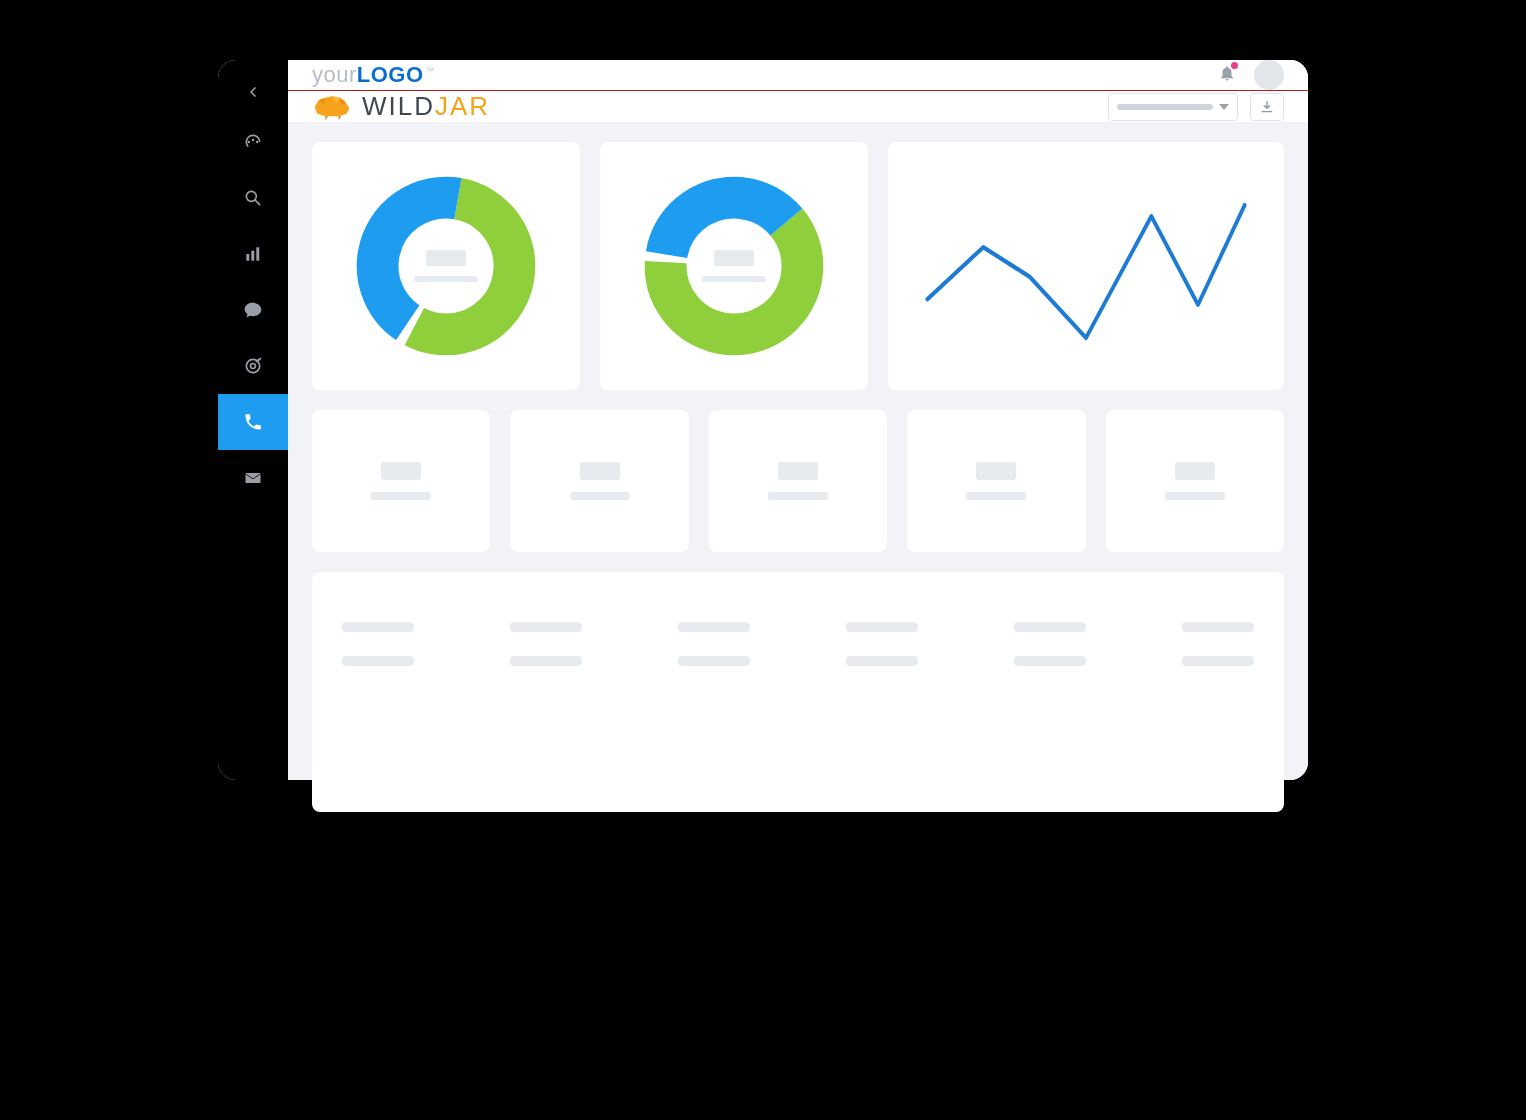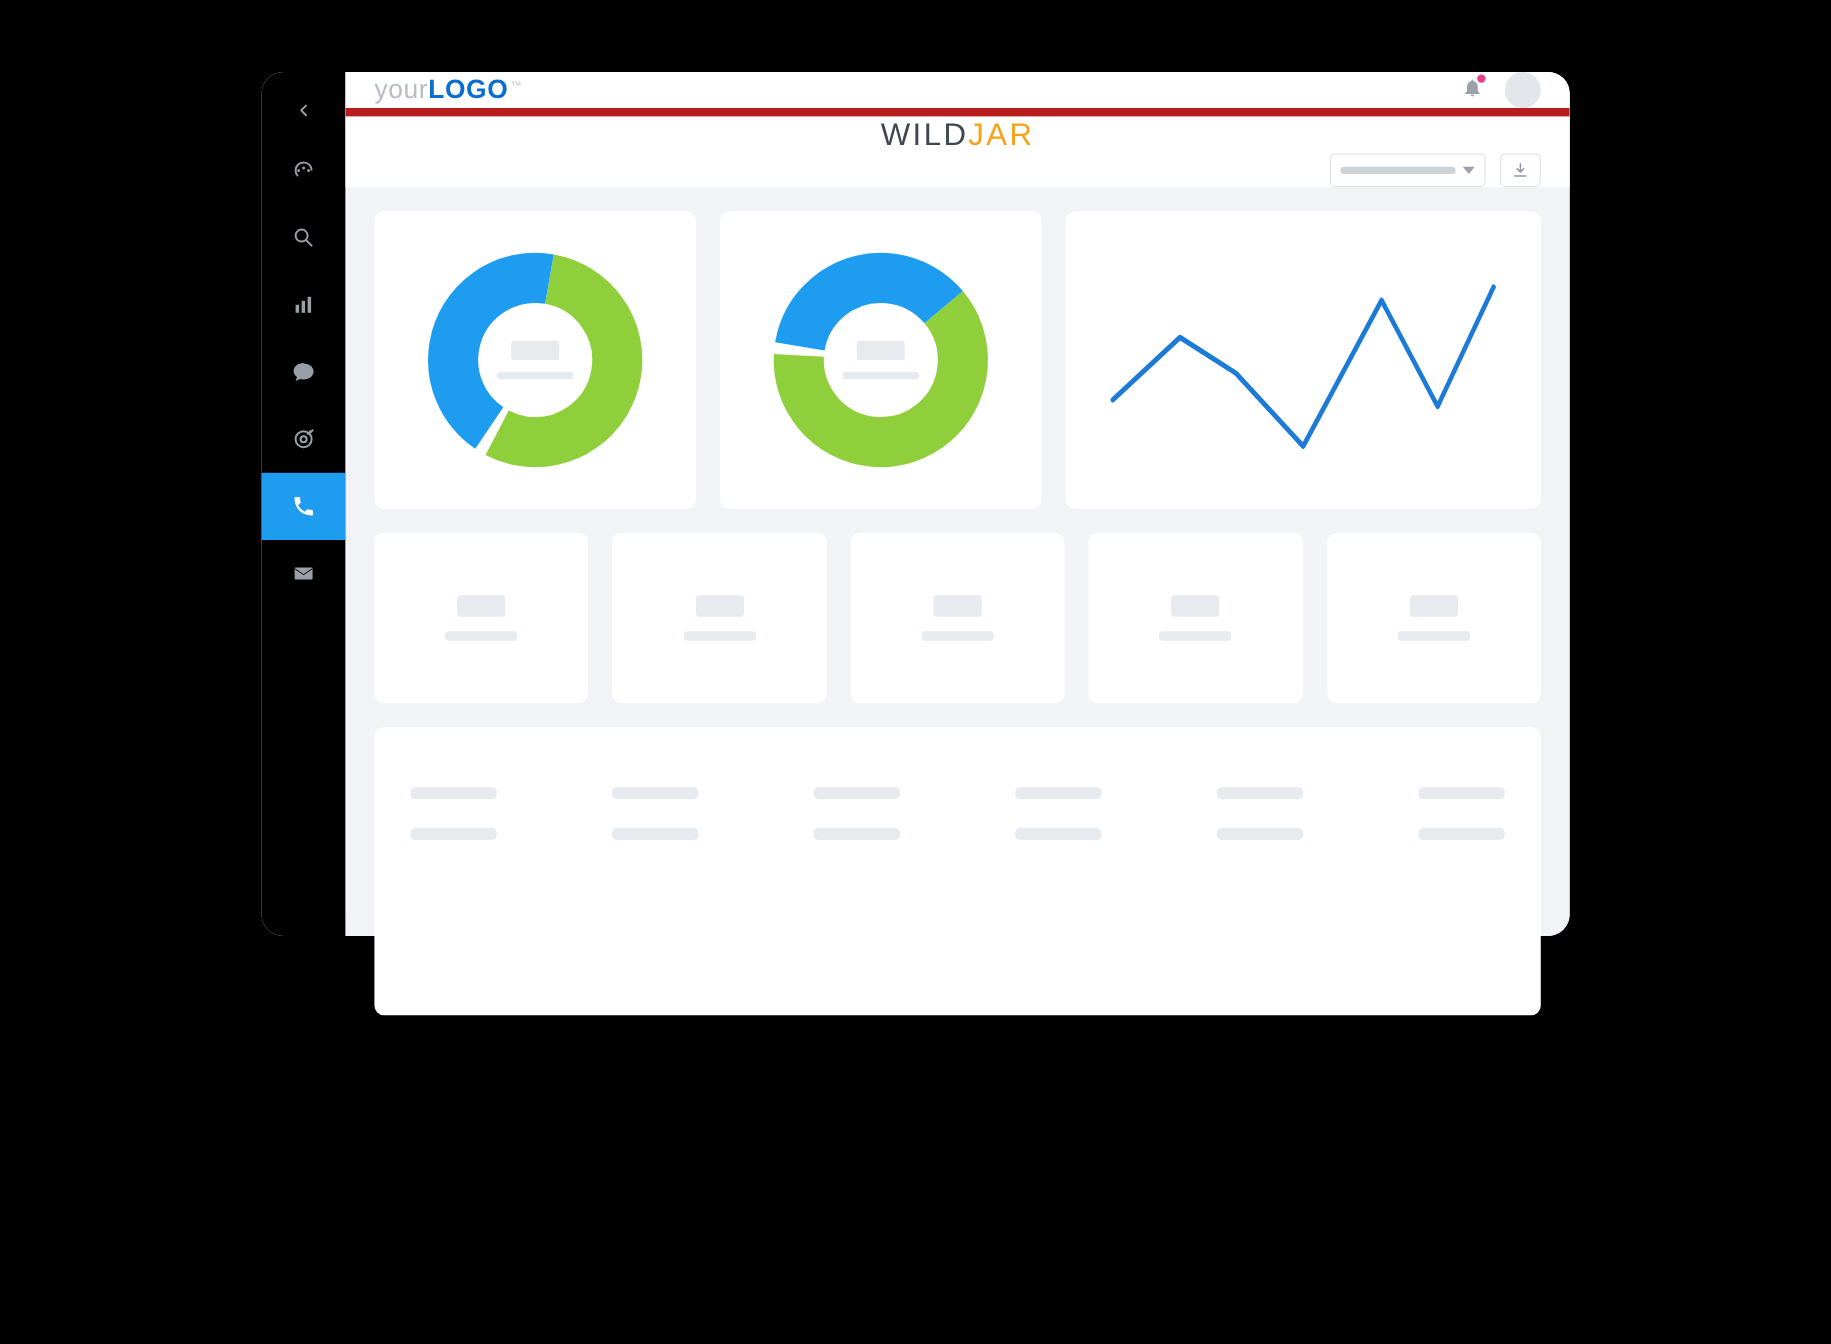--- a/index.html
+++ b/index.html
@@ -71,22 +71,21 @@
 .bell { position: relative; color: #9aa1ab; }
 .bell-dot { position: absolute; top: -2px; right: -2px; width: 7px; height: 7px; border-radius: 50%; background: #e83e8c; }
 .avatar { width: 30px; height: 30px; border-radius: 50%; background: #e2e6ea; }
 
 .titlebar {
   height: 66px;
   background: #fff;
   display: flex;
   align-items: center;
   padding: 0 24px;
-  border-top: 7px solid #b91c1c;
-  flex-direction: column;
+  border-top: 1px solid #b91c1c;
 }
 .bear {
   width: 40px; height: 28px; margin-right: 10px;
 }
 .wildjar { font-size: 26px; font-weight: 400; letter-spacing: 2px; }
 .wildjar .wild { color: #3f4752; }
 .wildjar .jar { color: #f6a21b; font-weight: 400; }
 .titlebar-right { margin-left: auto; display: flex; align-items: center; gap: 12px; }
 .dropdown {
   width: 130px; height: 28px; background: #fff; border: 1px solid #dfe3e8; border-radius: 4px;

